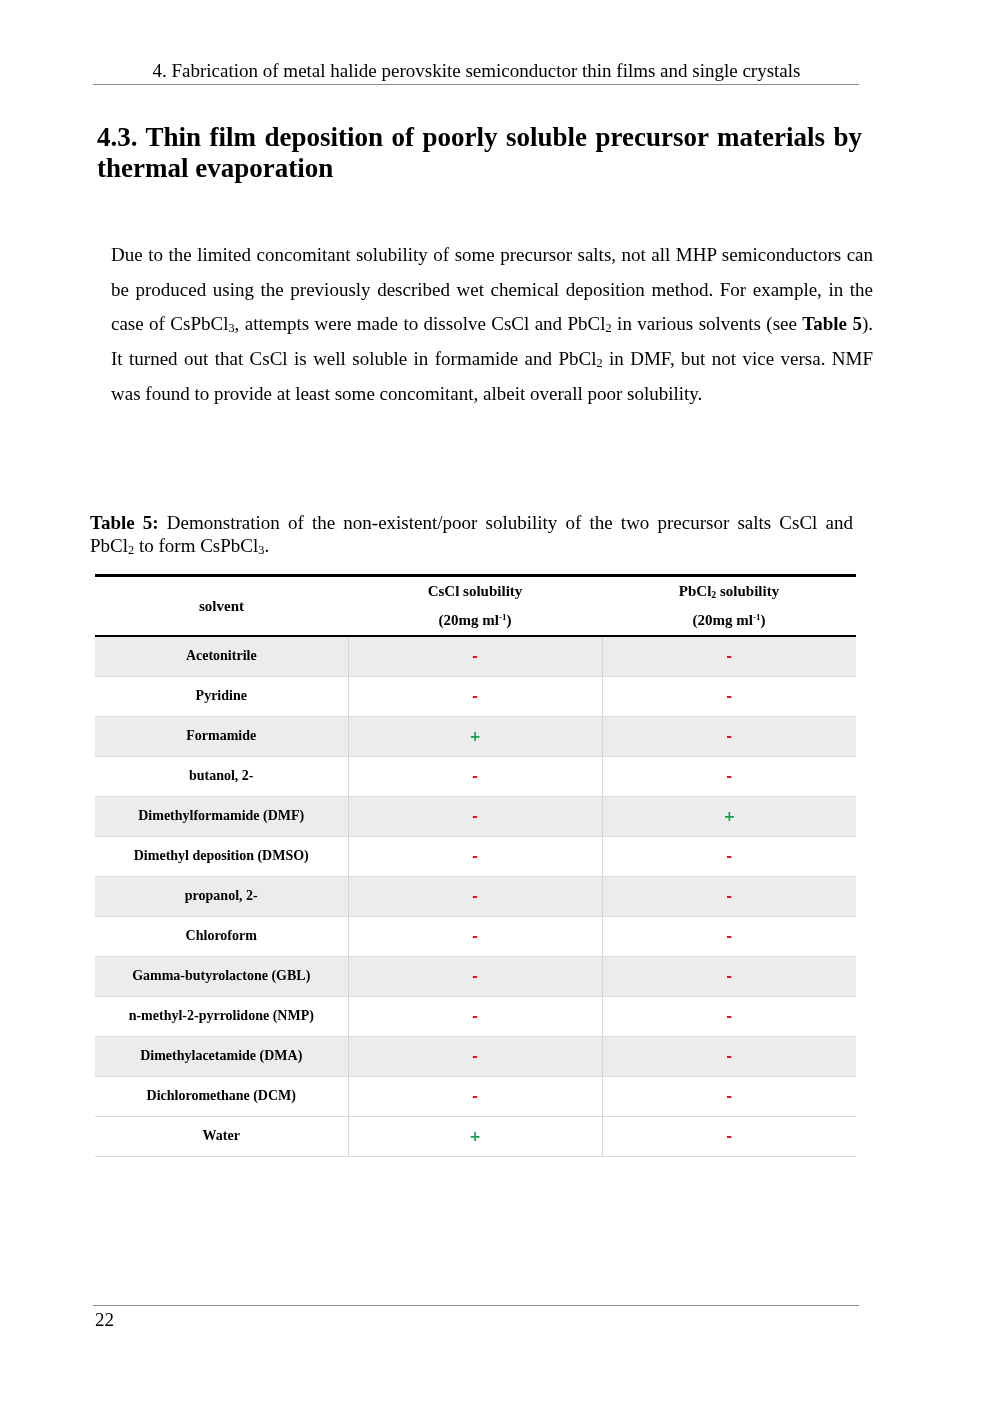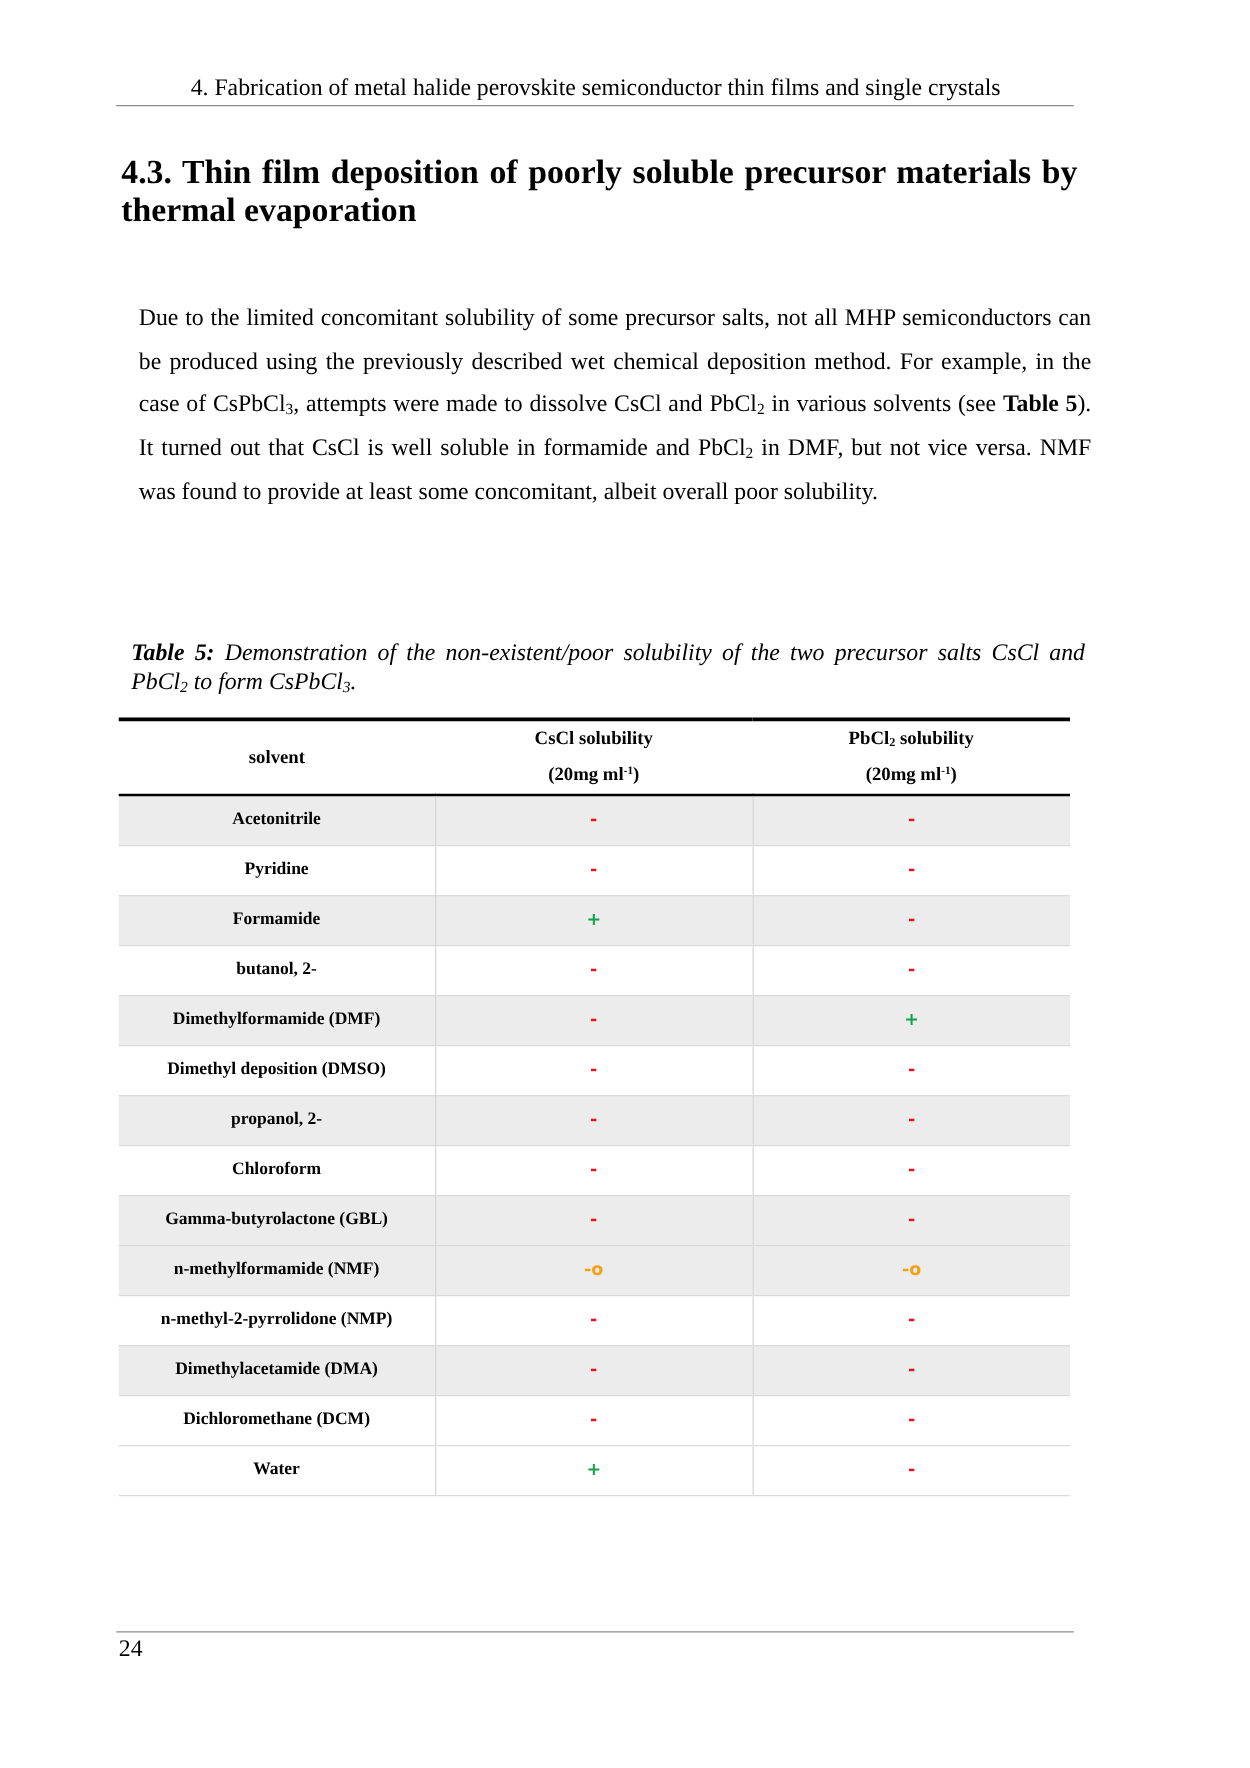--- a/index.html
+++ b/index.html
@@ -2,21 +2,21 @@
 <html><head>
 <meta charset="utf-8">
 <style>
   html, body { margin: 0; padding: 0; background: #ffffff; }
   body { width: 1000px; height: 1414px; position: relative; font-family: "Liberation Serif", serif; color: #000; }
   .running-header { position: absolute; left: 95px; top: 60px; width: 763px; font-size: 19px; line-height: 22px; text-align: center; }
   .header-rule { position: absolute; left: 93px; top: 84px; width: 766px; height: 1px; background: #8c8c8c; }
   .section-title { position: absolute; left: 95px; top: 120px; width: 765px; font-size: 27px; font-weight: bold; line-height: 31px; margin: 2px; text-align: justify; text-align-last: left; }
   .body-text { position: absolute; left: 95px; top: 222px; width: 762px; font-size: 19px; line-height: 34.7px; text-align: justify; margin: 16px; }
   .body-text sub, .caption sub, th sub { font-size: 0.65em; vertical-align: -0.2em; line-height: 0; }
-  .caption { position: absolute; left: 105px; top: 511px; width: 763px; font-size: 19px; line-height: 23px; font-style: italic; margin: 0; text-align: justify; text-align-last: left; }
+  .caption { position: absolute; left: 90px; top: 511px; width: 763px; font-size: 19px; line-height: 23px; margin: 0; text-align: justify; text-align-last: left; }
   .caption b { font-weight: bold; }
   table { position: absolute; left: 95px; top: 574px; width: 761px; border-collapse: collapse; font-family: "Liberation Serif", serif; }
   thead tr { border-top: 3px solid #000; border-bottom: 2.5px solid #000; }
   th { font-size: 15px; font-weight: bold; height: 58px; padding: 0; text-align: center; line-height: 29px; }
   th.c0 { width: 253px; }
   th.c1 { width: 254px; }
   th sup { font-size: 0.6em; vertical-align: 0.55em; line-height: 0; }
   tbody tr { height: 40px; border-bottom: 1px solid #dadada; }
   tbody tr.shade { background: #ececec; }
   td { padding: 0; text-align: center; font-size: 14px; font-weight: bold; }
@@ -88,25 +88,20 @@
       <tr>
         <td class="solvent">Chloroform</td>
         <td class="v1"><span class="mark minus">-</span></td>
         <td class="v2"><span class="mark minus">-</span></td>
       </tr>
       <tr class="shade">
         <td class="solvent">Gamma-butyrolactone (GBL)</td>
         <td class="v1"><span class="mark minus">-</span></td>
         <td class="v2"><span class="mark minus">-</span></td>
       </tr>
-      <tr class="shade">
-        <td class="solvent">n-methylformamide (NMF)</td>
-        <td class="v1"><span class="mark partial">-o</span></td>
-        <td class="v2"><span class="mark partial">-o</span></td>
-      </tr>
       <tr>
         <td class="solvent">n-methyl-2-pyrrolidone (NMP)</td>
         <td class="v1"><span class="mark minus">-</span></td>
         <td class="v2"><span class="mark minus">-</span></td>
       </tr>
       <tr class="shade">
         <td class="solvent">Dimethylacetamide (DMA)</td>
         <td class="v1"><span class="mark minus">-</span></td>
         <td class="v2"><span class="mark minus">-</span></td>
       </tr>
@@ -117,13 +112,13 @@
       </tr>
       <tr>
         <td class="solvent">Water</td>
         <td class="v1"><span class="mark plus">+</span></td>
         <td class="v2"><span class="mark minus">-</span></td>
       </tr>
     </tbody>
 </table>
 
 <div class="footer-rule"></div>
-<div class="page-number">24</div>
+<div class="page-number">22</div>
 
 </body></html>

